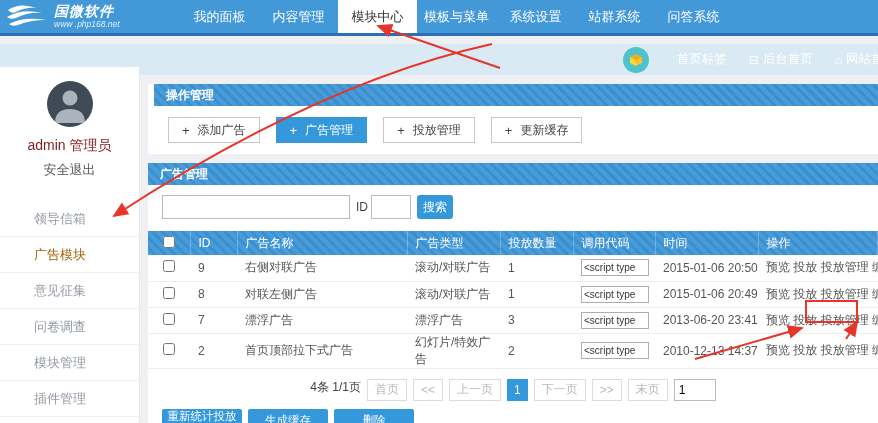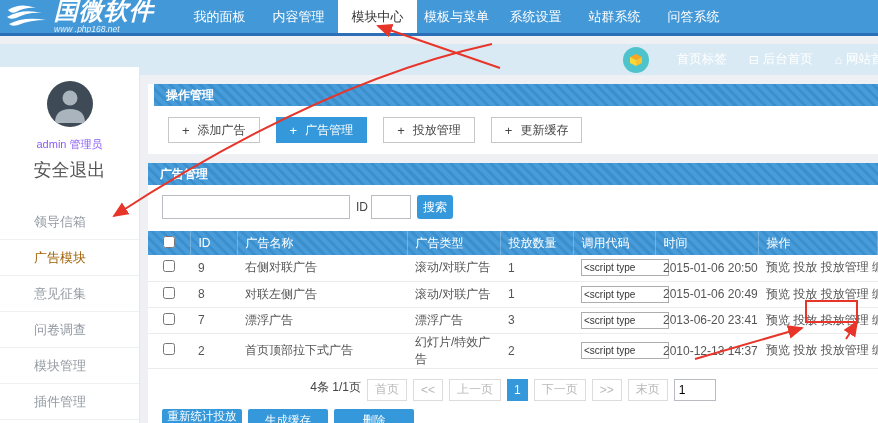--- a/index.html
+++ b/index.html
@@ -5,41 +5,41 @@
   * { margin:0; padding:0; box-sizing:border-box; }
   html,body { background:#fff; }
   body { font-family:"Liberation Sans","DejaVu Sans",sans-serif; }
   .page { position:relative; width:878px; height:423px; background:#eef0f4; overflow:hidden; }
 
   
   .navbar { position:absolute; left:0; top:0; width:100%; height:33px; background:#4398d8; display:flex; align-items:stretch; }
   .brand { display:flex; align-items:center; padding-left:6px; width:180px; }
   .brand-icon { width:44px; height:26px; margin-right:4px; }
   .brand-txt { color:#fff; line-height:1; }
-  .brand-name { font-size:24px; font-weight:bold; font-style:italic; letter-spacing:1px; }
+  .brand-name { font-size:14px; font-weight:bold; font-style:italic; letter-spacing:1px; }
   .brand-url { font-size:8.5px; font-style:italic; opacity:.85; margin-top:2px; }
   .nav-items { display:flex; align-items:stretch; }
   .nav-item { width:79px; display:flex; align-items:center; justify-content:center; color:#fff; font-size:13px; cursor:pointer; }
   .nav-item.active { background:#ffffff; color:#333; }
 
   .nav-strip { position:absolute; left:0; top:33px; width:100%; height:3px; background:#2c6fb7; }
 
   
   .subbar { position:absolute; left:0; top:44px; width:100%; height:31px; background:#d9eaf4; }
   .subbar-links { position:absolute; right:-18px; top:0; height:31px; display:flex; align-items:center; color:#fff; font-size:12.5px; }
   .subbar-link { display:flex; align-items:center; margin-left:22px; cursor:pointer; }
   .subbar-link .glyph { margin-right:4px; font-size:12px; line-height:1; }
   .cube-badge { width:26px; height:26px; border-radius:50%; background:#4fc3cb; display:flex; align-items:center; justify-content:center; margin-right:6px; }
 
   
   .sidebar { position:absolute; left:0; top:67px; width:140px; bottom:0; background:#fff; border-right:1px solid #e4e6ea; }
   .userbox { padding:14px 0 10px 0; text-align:center; }
   .avatar { width:46px; height:46px; border-radius:50%; background:#3e4b57; margin:0 auto 10px auto; display:flex; align-items:flex-end; justify-content:center; overflow:hidden; }
-  .user-name { font-size:11px; color:#8b5cf6; margin-bottom:6px; }
-  .user-logout { font-size:18px; color:#555; cursor:pointer; }
+  .user-name { font-size:14px; color:#7f1d1d; margin-bottom:6px; }
+  .user-logout { font-size:13px; color:#555; cursor:pointer; }
   .side-menu { margin-top:12px; }
   .side-item { height:36px; line-height:36px; padding-left:34px; font-size:13px; color:#949aa3; border-bottom:1px solid #eef0f2; cursor:pointer; }
   .side-item.active { color:#a16207; }
 
   
   .main { position:absolute; left:148px; top:67px; width:730px; }
   .panel { background:#fff; }
   .panel-header { height:22px; line-height:22px; padding-left:12px; color:#fff; font-size:12px; font-weight:bold;
       background-color:#3e97d8;
       background-image:repeating-linear-gradient(45deg, rgba(255,255,255,.05) 0 4px, rgba(0,0,0,.05) 4px 7px); }
@@ -66,21 +66,21 @@
   .col-chk { width:42px; text-align:center !important; padding-left:0 !important; }
   .col-id  { width:47px; }
   .col-name{ width:170px; }
   .col-type{ width:93px; }
   .col-cnt { width:73px; }
   .col-code{ width:82px; }
   .col-time{ width:103px; }
   .col-ops { }
   td.col-ops { font-size:11px; color:#4a4a4a; padding-left:5px; white-space:nowrap; }
   td.col-ops span { cursor:pointer; }
-  .code-box { width:88px; height:17px; border:1px solid #adadad; font-size:10px; color:#333; padding:0 2px; background:#fff; }
+  .code-box { width:68px; height:17px; border:1px solid #adadad; font-size:10px; color:#333; padding:0 2px; background:#fff; }
   input[type=checkbox] { width:12px; height:12px; }
 
   
   .pagination { margin-top:10px; display:flex; align-items:flex-start; justify-content:center; font-size:12px; color:#444; }
   .pg-btn { height:22px; min-width:26px; padding:0 7px; margin-left:6px; background:#fff; border:1px solid #dcdcdc; color:#b9b9b9; font-size:12px; display:flex; align-items:center; justify-content:center; cursor:pointer; }
   .pg-btn.current { background:#3498db; border-color:#3498db; color:#fff; min-width:20px; padding:0 6px; }
   .pg-input { width:42px; height:22px; border:1px solid #b9bdc1; margin-left:6px; font-size:12px; padding:0 4px; }
 
   
   .footer-btns { margin-top:8px; padding-left:14px; display:flex; }

